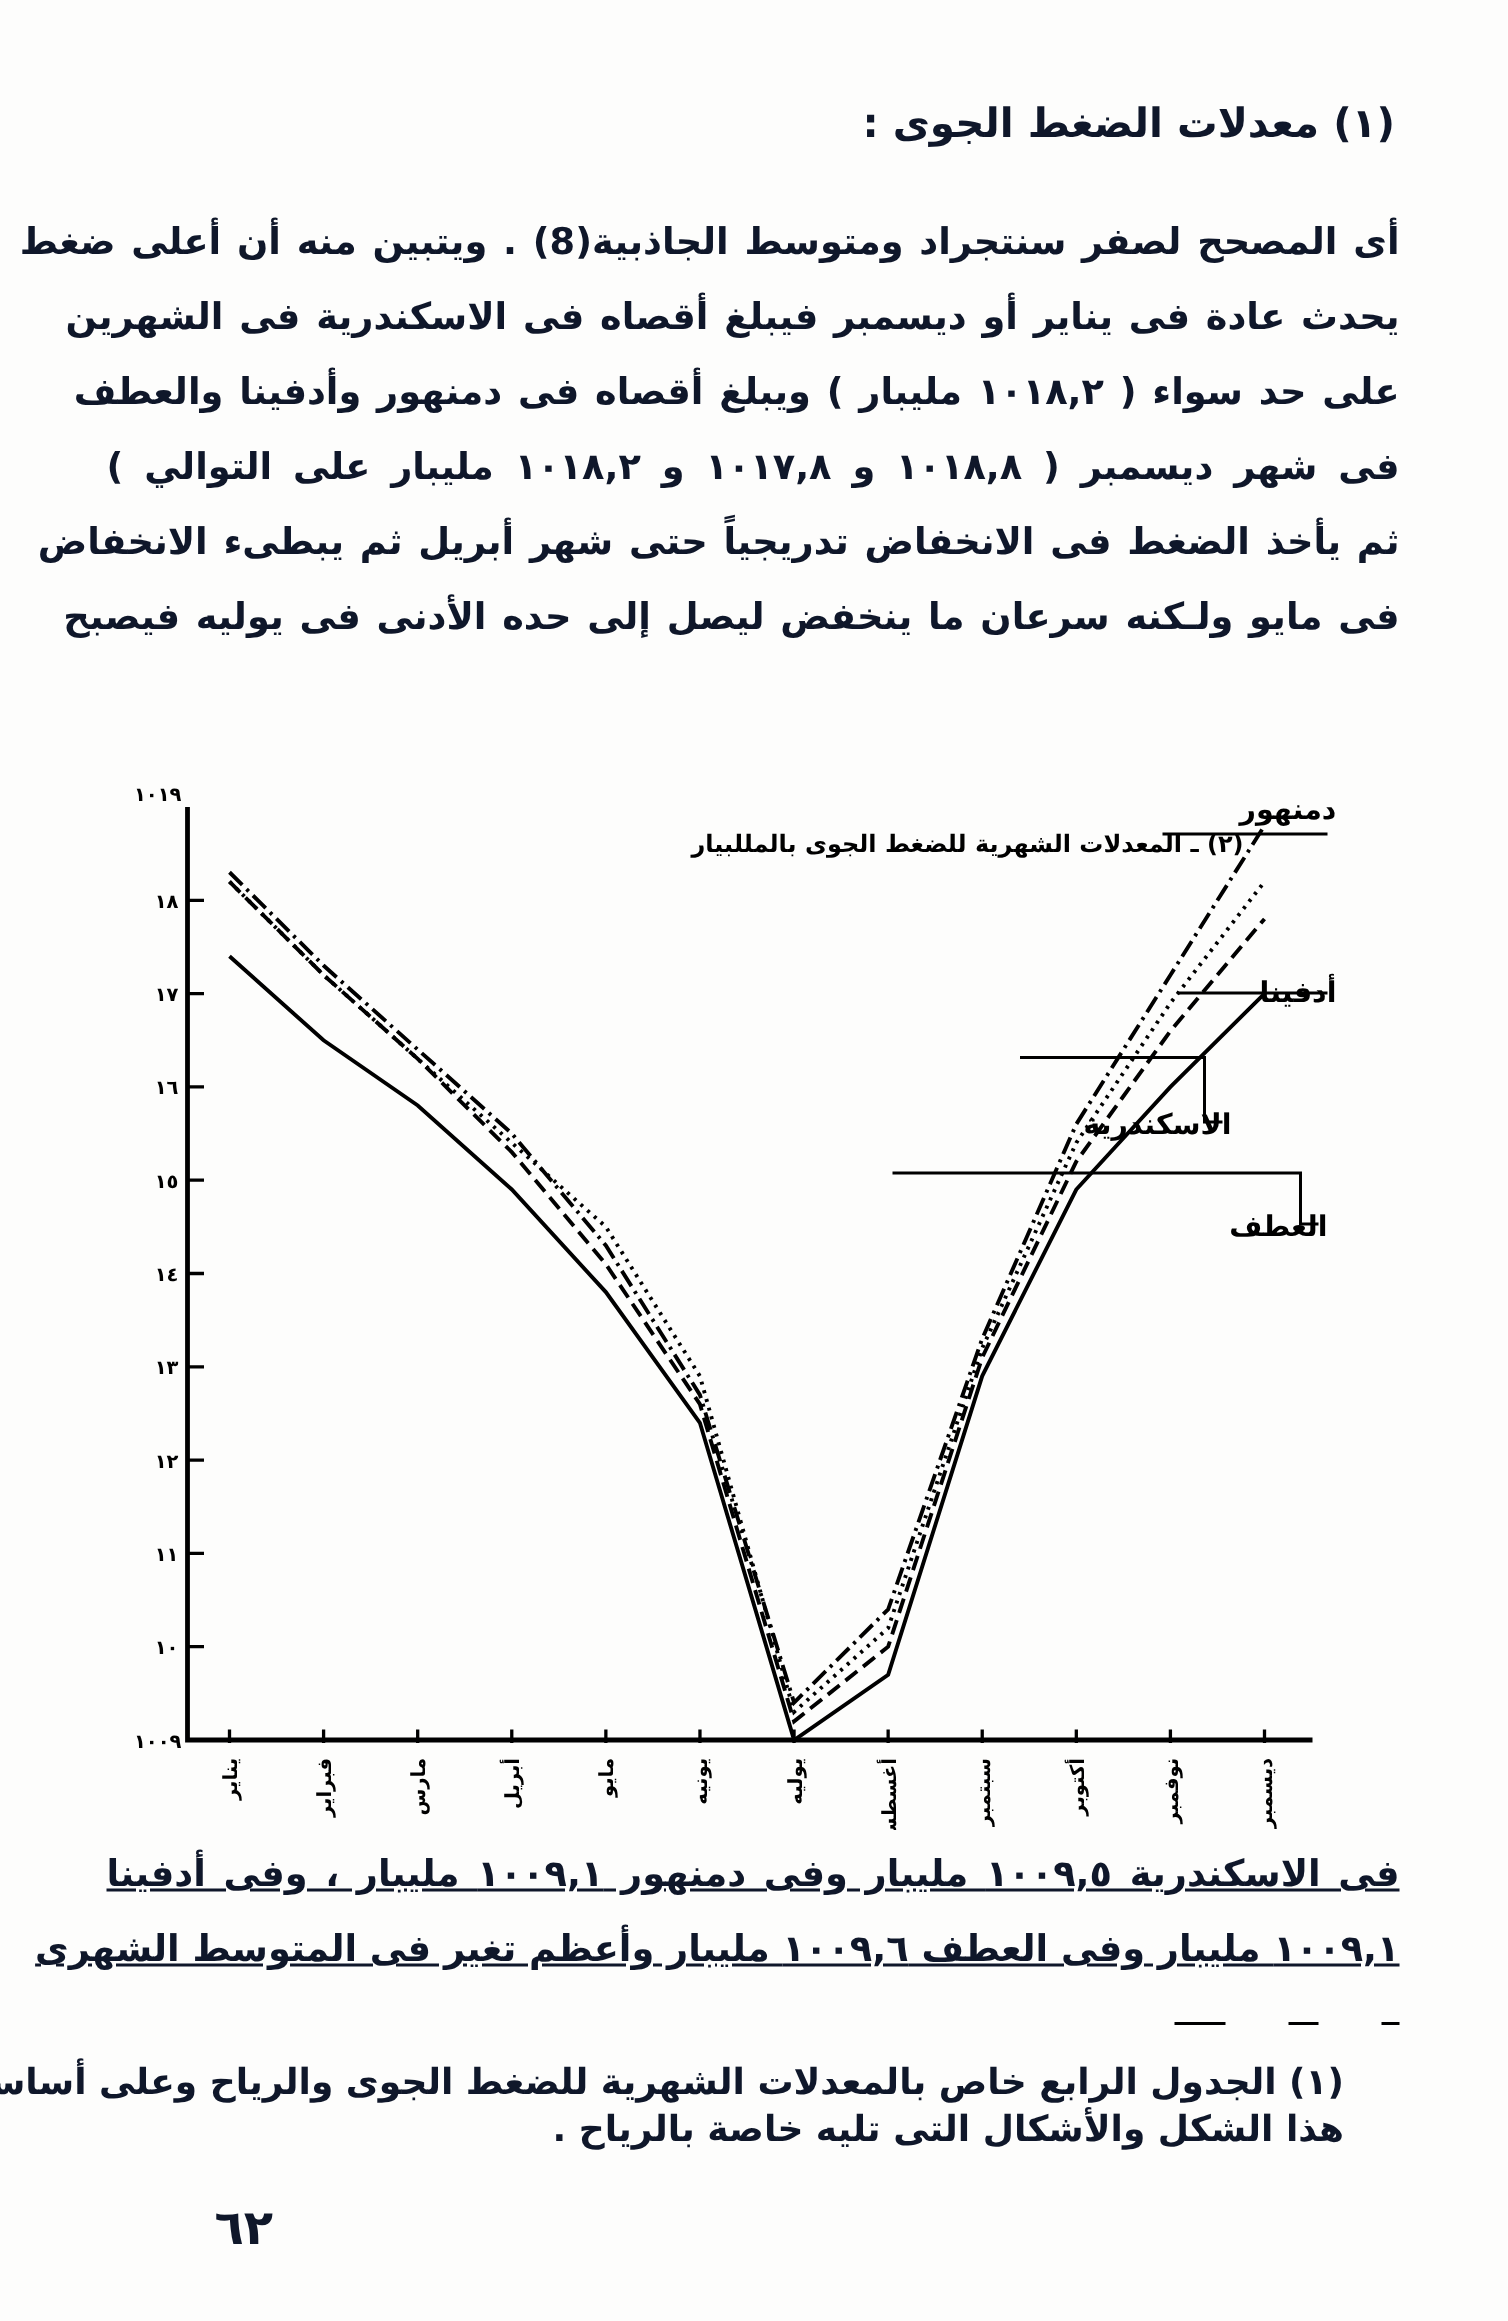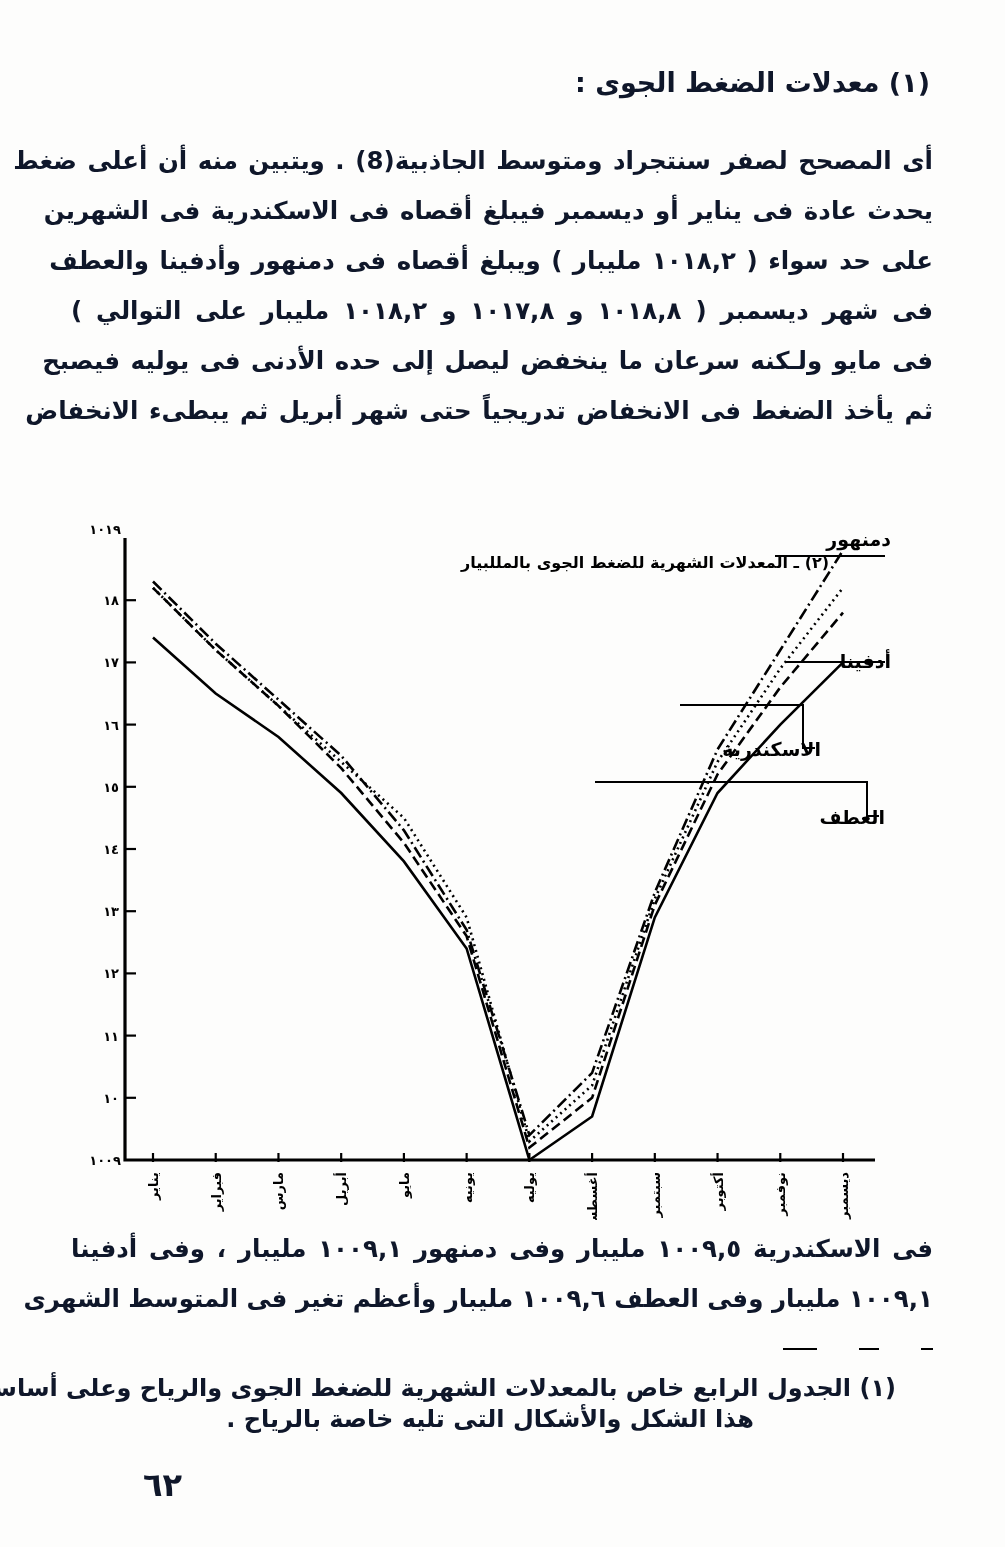--- a/index.html
+++ b/index.html
@@ -65,20 +65,21 @@
     top: 1224px;
     width: 862px;
     font-size: 24.5px;
     line-height: 50px;
   }
   #body-bottom .ln {
     display: block;
     white-space: nowrap;
     text-align: justify;
     text-align-last: justify;
+    text-decoration: underline;
   }
 
   .rule {
     position: absolute;
     top: 1348px;
     right: 72px;
     width: 150px;
     display: flex;
     justify-content: space-between;
     align-items: center;
@@ -95,21 +96,21 @@
   #footnote {
     position: absolute;
     right: 109px;
     top: 1373px;
     width: 812px;
     font-size: 24px;
     line-height: 31px;
     font-weight: 700;
   }
   #footnote .ln1 { display: block; white-space: nowrap; text-align: justify; text-align-last: justify; }
-  #footnote .ln2 { display: block; text-align: center; }
+  #footnote .ln2 { display: block; }
 
   #page-number {
     position: absolute;
     right: 823px;
     top: 1466px;
     font-size: 32px;
     font-weight: 700;
     letter-spacing: 2px;
   }
 
@@ -162,22 +163,22 @@
 
 <div class="page">
 
   <div id="heading" class="ar">(١) معدلات الضغط الجوى :</div>
 
   <div id="body-top" class="ar">
     <span class="ln">أى المصحح لصفر سنتجراد ومتوسط الجاذبية(8) . ويتبين منه أن أعلى ضغط</span>
     <span class="ln">يحدث عادة فى يناير أو ديسمبر فيبلغ أقصاه فى الاسكندرية فى الشهرين</span>
     <span class="ln">على حد سواء ( ١٠١٨,٢ مليبار ) ويبلغ أقصاه فى دمنهور وأدفينا والعطف</span>
     <span class="ln">فى شهر ديسمبر ( ١٠١٨,٨ و ١٠١٧,٨ و ١٠١٨,٢ مليبار على التوالي )</span>
+    <span class="ln">ثم يأخذ الضغط فى الانخفاض تدريجياً حتى شهر أبريل ثم يبطىء الانخفاض</span>
     <span class="ln">فى مايو ولـكنه سرعان ما ينخفض ليصل إلى حده الأدنى فى يوليه فيصبح</span>
-    <span class="ln">ثم يأخذ الضغط فى الانخفاض تدريجياً حتى شهر أبريل ثم يبطىء الانخفاض</span>
   </div>
 
   <div id="chart-figure">
     <svg id="chart-svg" viewBox="0 0 870 700" xmlns="http://www.w3.org/2000/svg">
 
       <path class="axis" d="M 40 18 L 40 640 L 790 640"></path>
 
       <g id="y-ticks">
           <line x1="39" x2="51" y1="577.8" y2="577.8" class="tick"></line>
           <line x1="39" x2="51" y1="515.6" y2="515.6" class="tick"></line>

